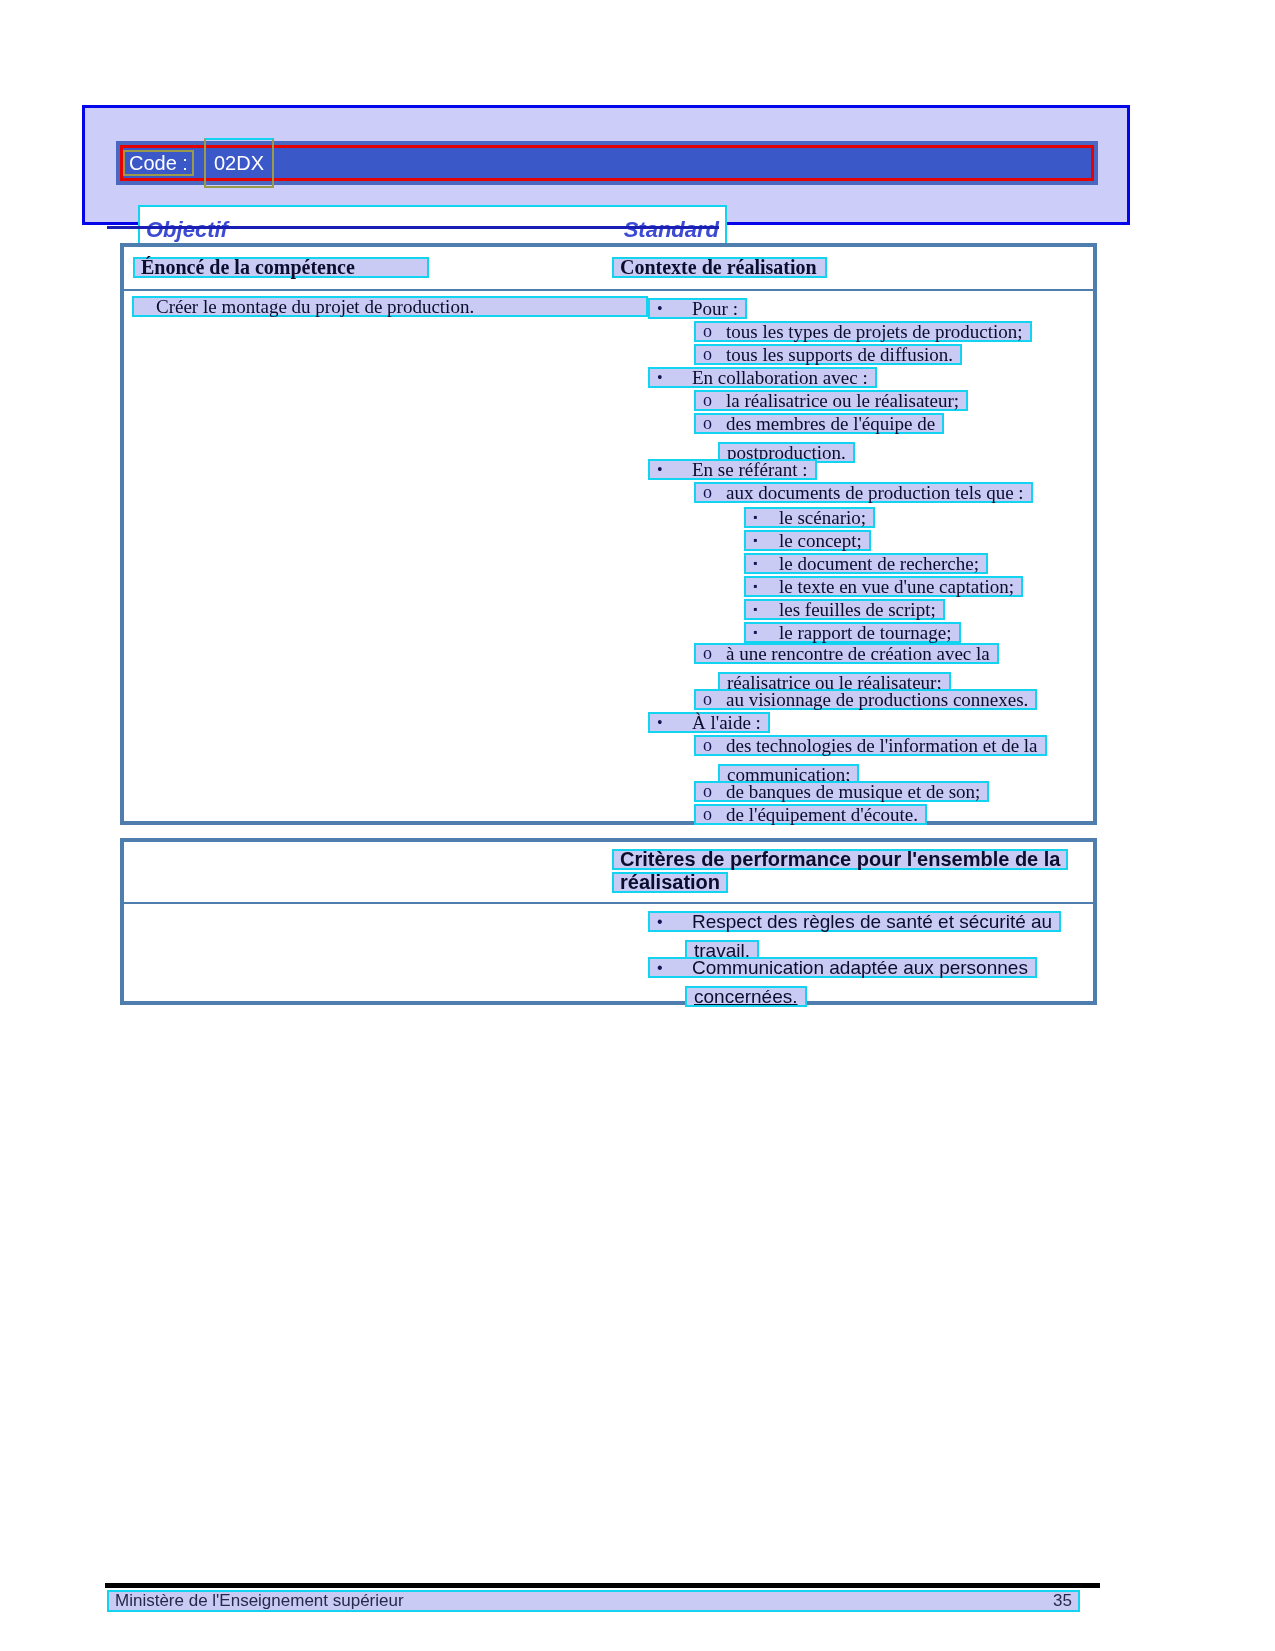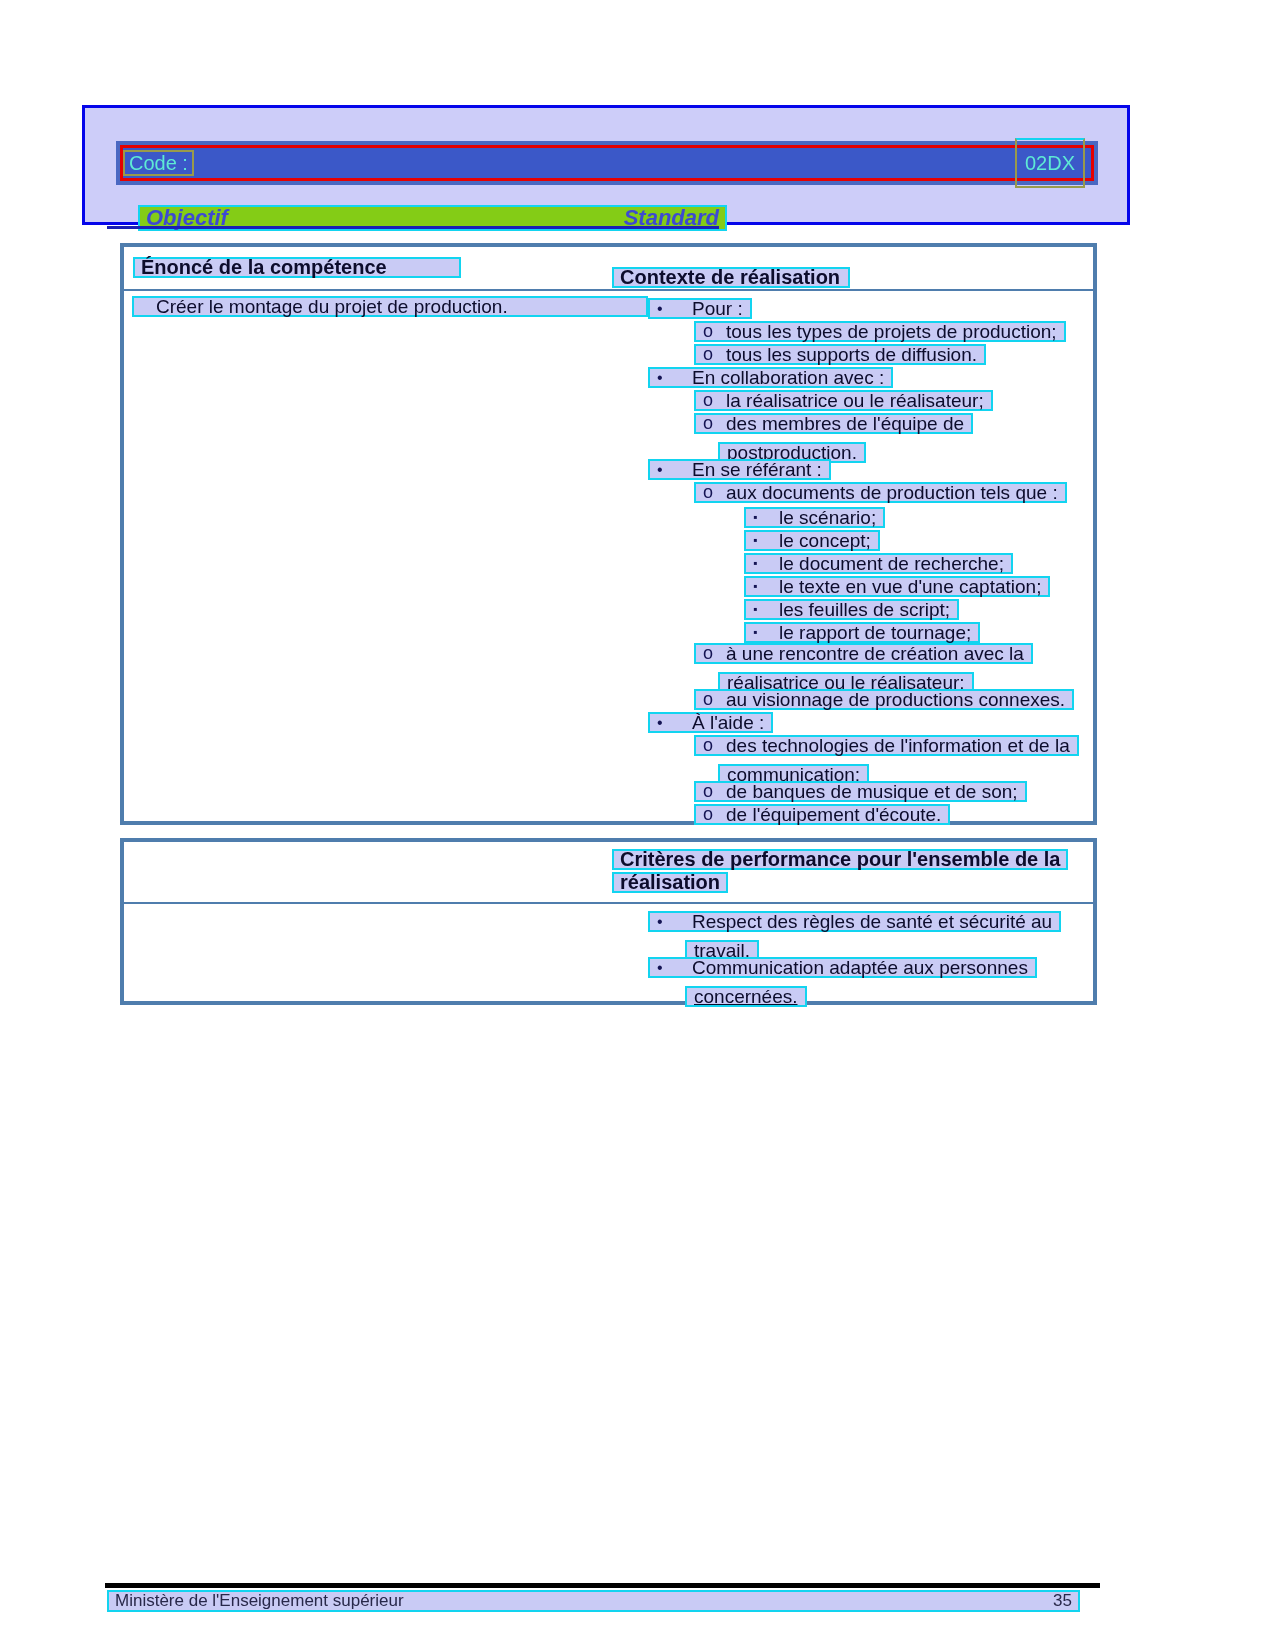--- a/index.html
+++ b/index.html
@@ -9,47 +9,47 @@
   }
   
   .top-box{
     position:absolute;left:82px;top:105px;width:1042px;height:114px;
     background:#cdcdf9;border:3px solid #0505ea;
   }
   .code-bar{
     position:absolute;left:35px;top:37px;width:962px;height:30px;
     background:#3b58c8;border:3px solid #e60000;
     box-shadow:0 0 0 4px #4a68c2;
-    display:flex;align-items:center;justify-content:space-between;
-    padding-right:6px;font-size:20px;color:#5eead4;
+    display:flex;align-items:center;justify-content:flex-start;
+    padding-right:6px;font-size:20px;color:#ffffff;
   }
   .code-label{border:2px solid #9a9a4a;padding:0 4px;line-height:22px;}
   .code-value{border:2px solid #9a9a4a;border-top-color:#12d4f0;padding:12px 8px;margin-left:10px;line-height:22px;}
   .obj-bar{
     position:absolute;left:53px;top:97px;width:573px;height:22px;
-    background:#84cc16;border:2px solid #12d4f0;
+    background:#ffffff;border:2px solid #12d4f0;
     display:flex;justify-content:space-between;align-items:center;
-    padding:0 6px;font-size:22px;font-weight:bold;font-style:italic;color:#3d4ad2;
+    padding:12px 6px;font-size:22px;font-weight:bold;font-style:italic;color:#3d4ad2;
   }
   .obj-underline{position:absolute;left:22px;top:118px;width:612px;height:3px;background:#1a1fb4;}
   
   .doc-table{position:absolute;left:120px;width:969px;border:4px solid #4f7dad;background:#ffffff;}
-  .t1{top:243px;height:574px;}
+  .t1{top:243px;height:574px;font-family:Liberation Serif, serif;}
   .t2{top:838px;height:159px;}
   .thead{position:relative;border-bottom:2px solid #4f7dad;}
   .t1 .thead{height:42px;}
   .t2 .thead{height:60px;}
   .tbody{position:relative;}
   .hl{
     display:inline-flex;align-items:center;box-sizing:border-box;
     background:#c9cbf5;border:2px solid #12d4f0;height:21px;
   }
   .hdr{position:absolute;font-size:20px;font-weight:bold;padding:0 6px;}
   .hdr-left{left:9px;top:10px;padding-right:72px;}
-  .hdr-right{left:488px;top:20px;padding-left:6px;padding-right:8px;}
+  .hdr-right{left:488px;top:10px;padding-left:6px;padding-right:8px;}
   .hdr2a{left:488px;top:7px;}
   .hdr2b{left:488px;top:30px;}
   .stmt{position:absolute;left:8px;top:5px;width:516px;padding-left:22px;font-size:19px;}
   .ln{height:23px;line-height:23px;white-space:nowrap;font-size:19px;}
   .list{padding-top:5px;}
   .ln .hl{padding:0 7px;}
   .i1{margin-left:524px;}
   .i2{margin-left:570px;}
   .i3{margin-left:620px;}
   .c1{margin-left:561px;text-decoration:underline;}

